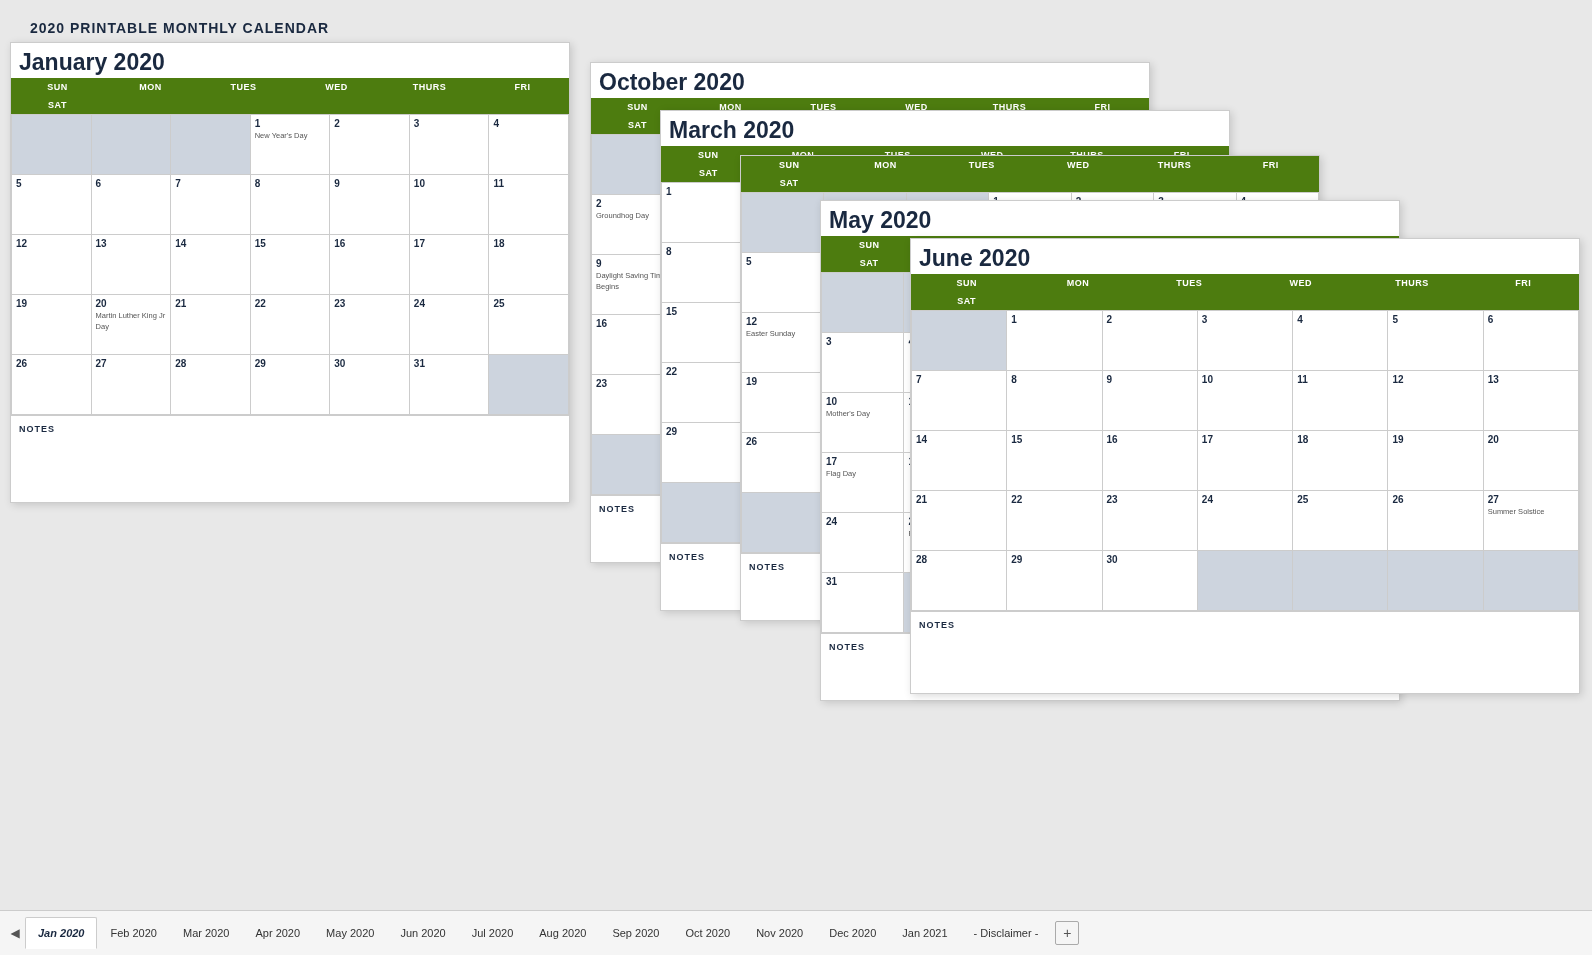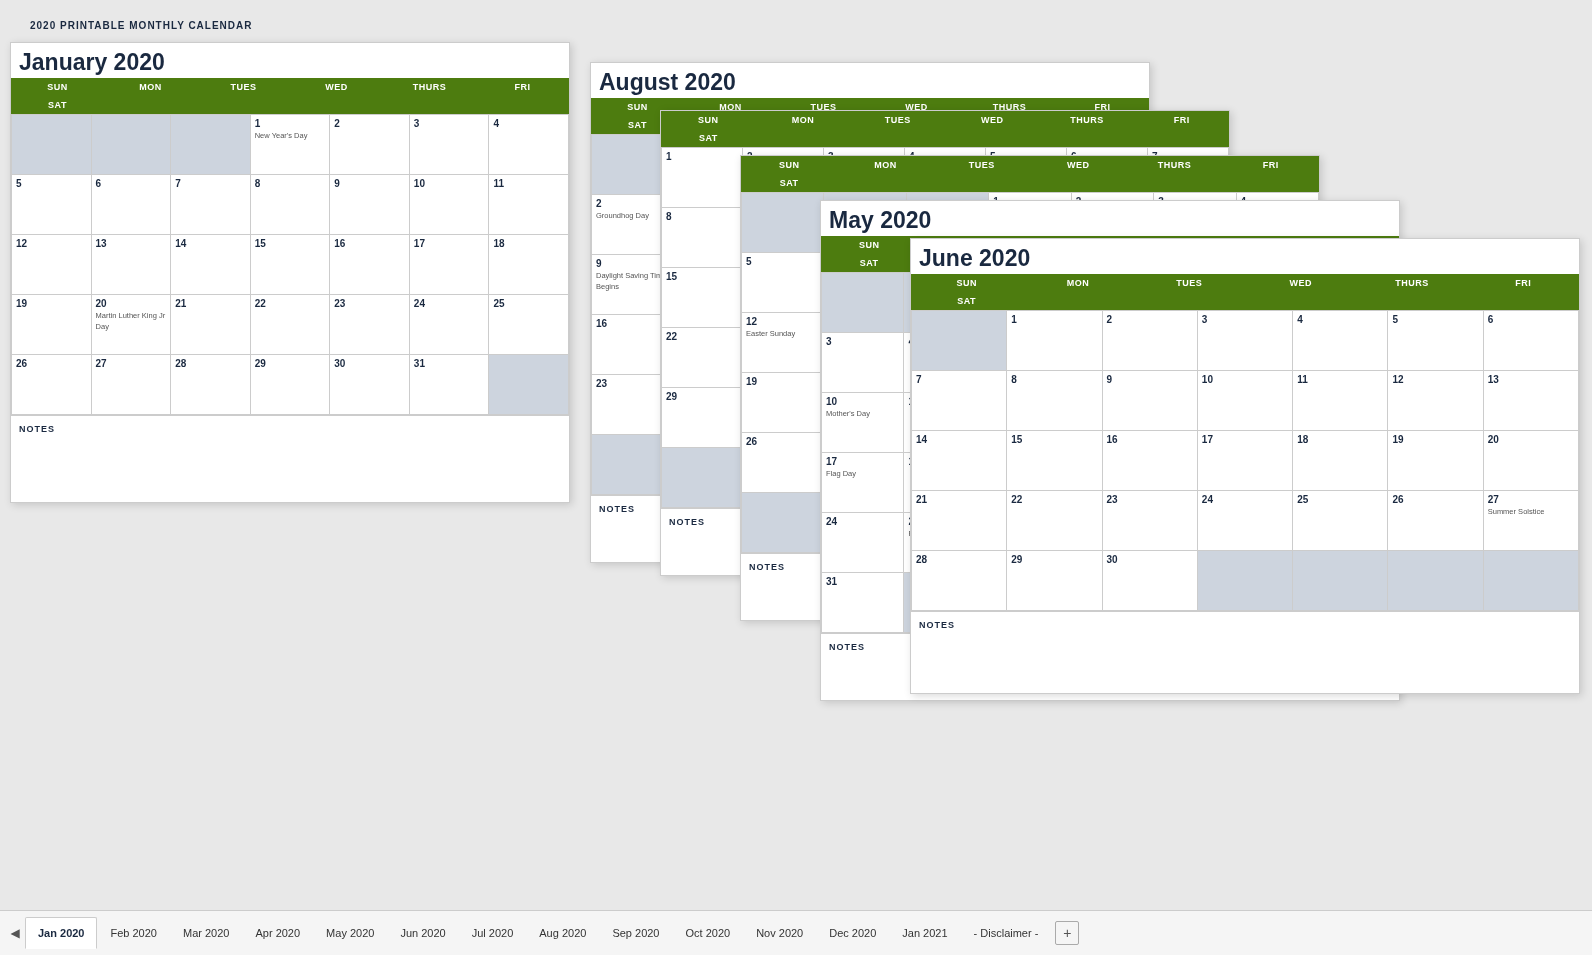--- a/index.html
+++ b/index.html
@@ -14,21 +14,21 @@
 
     .main-area {
       background: #e8e8e8;
       width: 1592px;
       height: 910px;
       position: relative;
       padding: 20px 30px 10px 30px;
     }
 
     .page-title {
-      font-size: 10px;
+      font-size: 14px;
       font-weight: bold;
       color: #1a2940;
       letter-spacing: 1px;
       margin-bottom: 8px;
       text-transform: uppercase;
     }
 
     
     .cal-card {
       background: white;
@@ -131,20 +131,21 @@
       white-space: nowrap;
       border-radius: 2px 2px 0 0;
     }
 
     .tab-item.active {
       background: white;
       border: 1px solid #ccc;
       border-bottom: 1px solid white;
       color: #1a2940;
       font-weight: bold;
+      font-style: italic;
     }
 
     .tab-arrow {
       width: 20px;
       height: 20px;
       display: flex;
       align-items: center;
       justify-content: center;
       color: #555;
       font-size: 12px;
@@ -286,21 +287,21 @@
       <div class="cal-cell">
           <span class="cal-cell-num">31</span>
         </div>
       <div class="cal-cell grayed"></div>
     </div>
     <div class="notes-section">NOTES</div>
     <div style="height:60px; background:white; border-top: none;"></div>
   </div>
 
   <div class="cal-card" style="left:590px; top:62px; width:560px;">
-    <div class="cal-month-title">August 2020</div>
+    <div class="cal-month-title">October 2020</div>
     <div class="cal-header-row">
       <div class="cal-header-cell">SUN</div>
       <div class="cal-header-cell">MON</div>
       <div class="cal-header-cell">TUES</div>
       <div class="cal-header-cell">WED</div>
       <div class="cal-header-cell">THURS</div>
       <div class="cal-header-cell">FRI</div>
       <div class="cal-header-cell">SAT</div>
     </div>
     <div class="cal-grid">
@@ -400,20 +401,21 @@
       <div class="cal-cell grayed"></div>
       <div class="cal-cell grayed"></div>
       <div class="cal-cell grayed"></div>
       <div class="cal-cell grayed"></div>
     </div>
     <div class="notes-section">NOTES</div>
     <div style="height:40px; background:white;"></div>
   </div>
 
   <div class="cal-card" style="left:660px; top:110px; width:570px;">
+    <div class="cal-month-title">March 2020</div>
     <div class="cal-header-row">
       <div class="cal-header-cell">SUN</div>
       <div class="cal-header-cell">MON</div>
       <div class="cal-header-cell">TUES</div>
       <div class="cal-header-cell">WED</div>
       <div class="cal-header-cell">THURS</div>
       <div class="cal-header-cell">FRI</div>
       <div class="cal-header-cell">SAT</div>
     </div>
     <div class="cal-grid">

